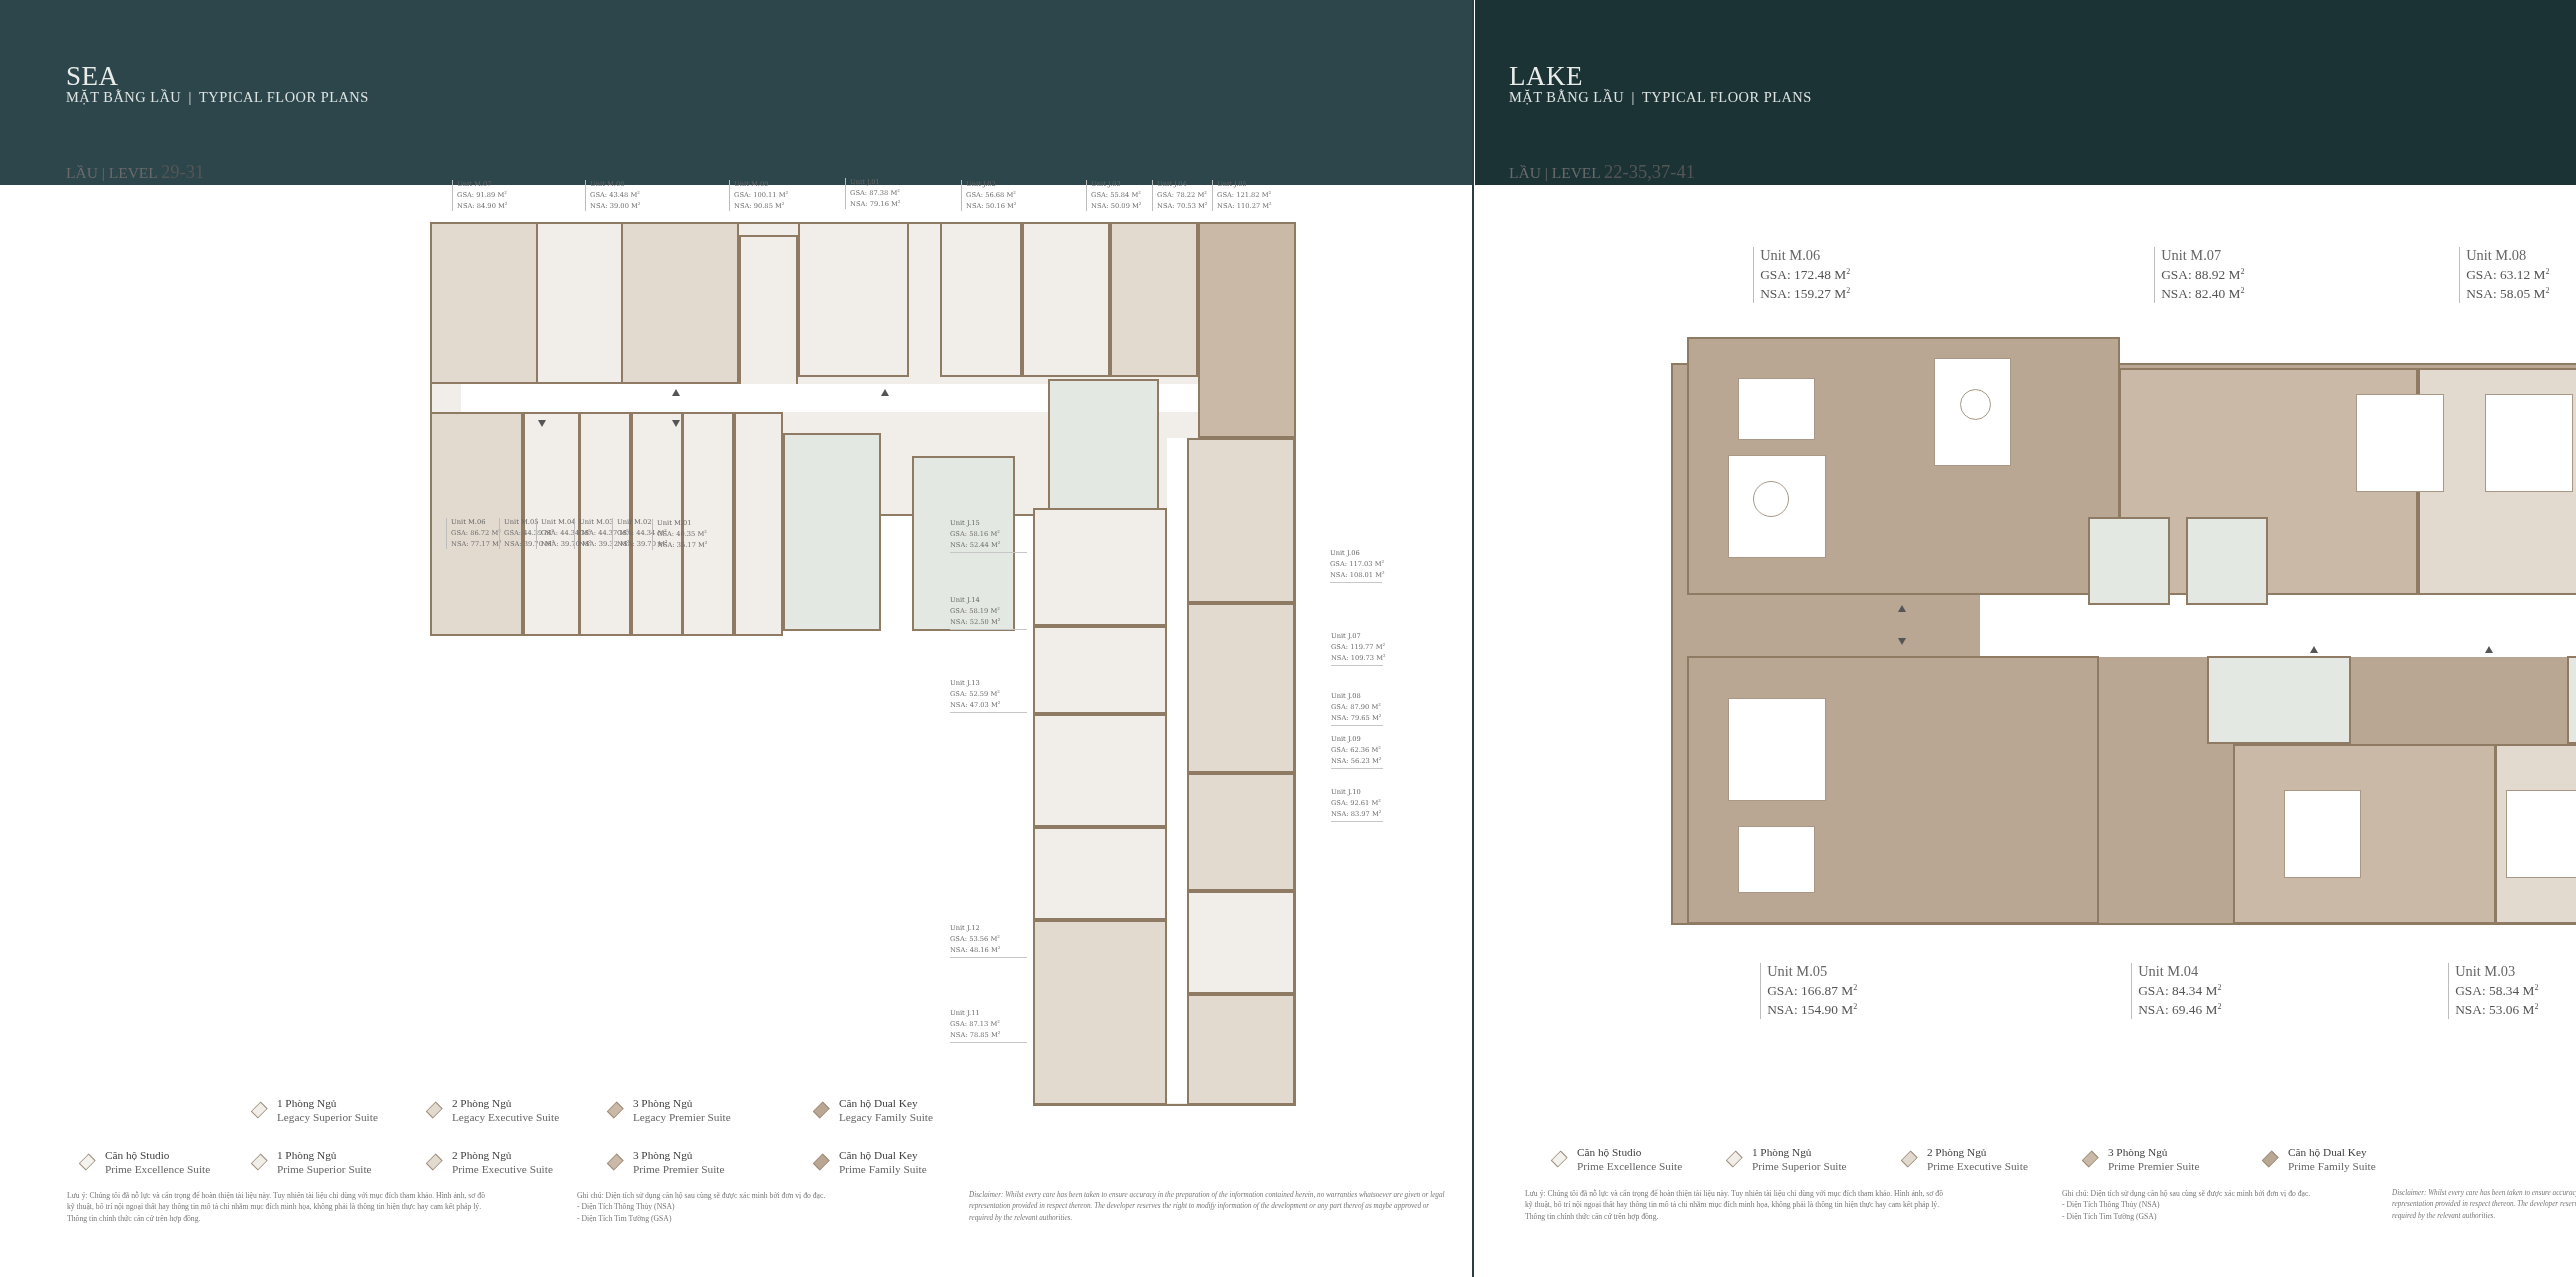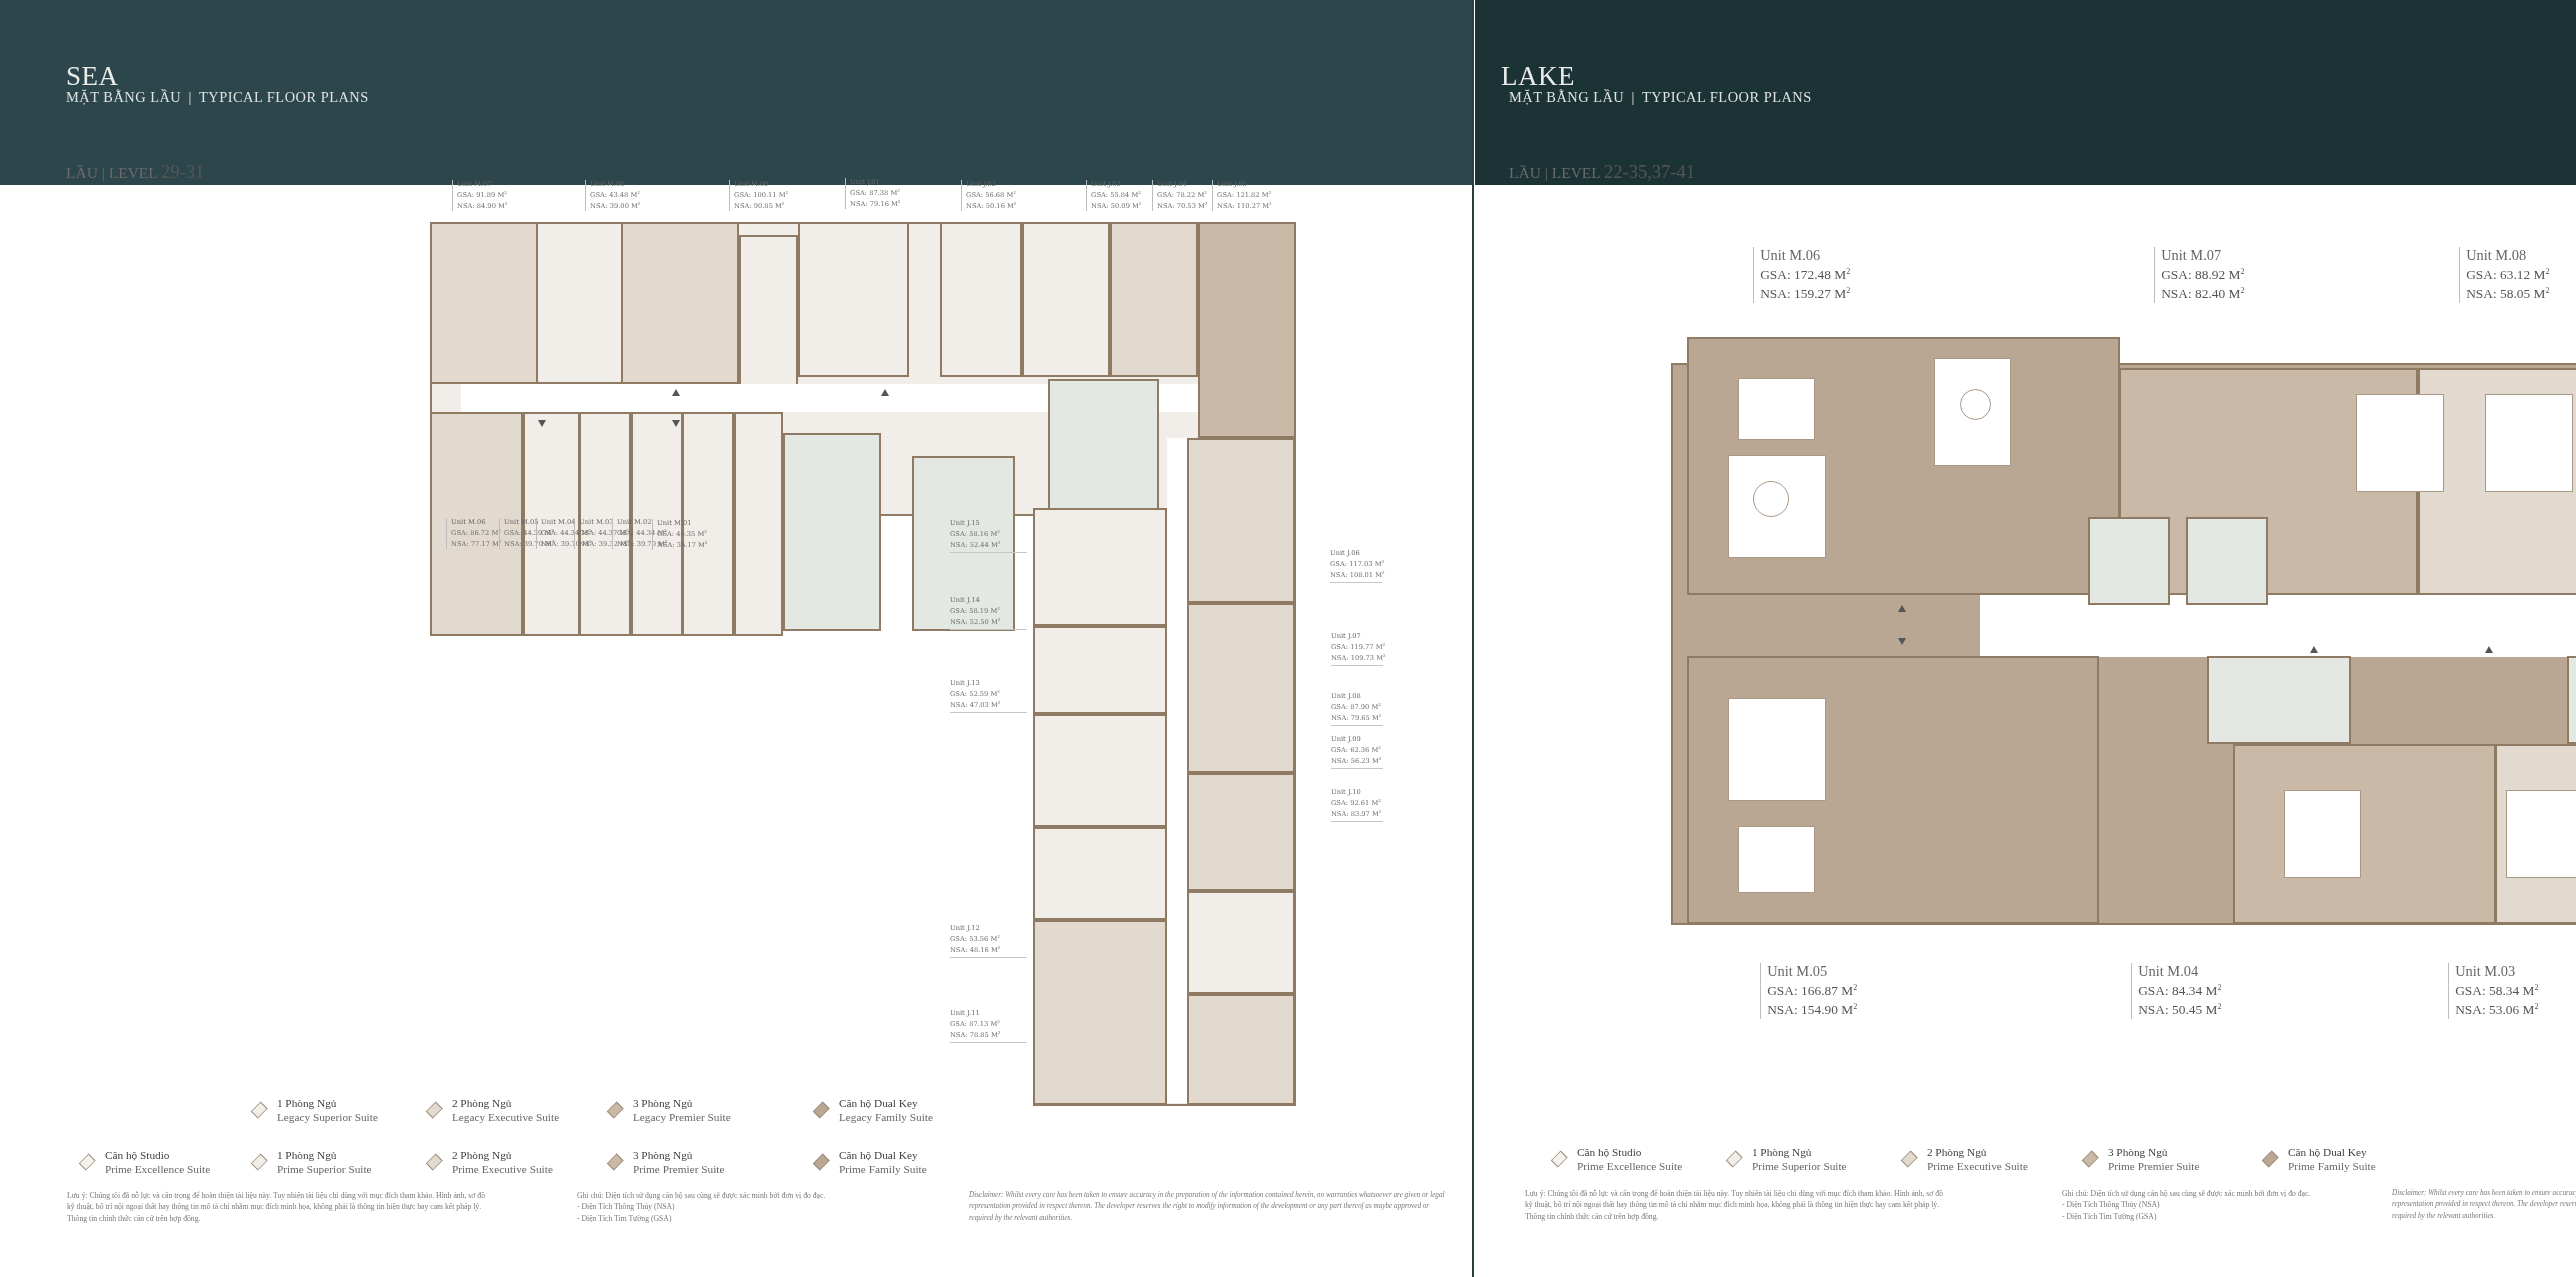--- a/index.html
+++ b/index.html
@@ -8,21 +8,21 @@
 
   .page { position: absolute; top: 0; height: 1277px; background: #fff; }
   .page.left { left: 0; width: 1472px; }
   .page.right { left: 1475px; width: 1803px; }
   .spine { position: absolute; left: 1472px; top: 0; width: 2.1px; height: 1277px; background: #2a3d40; }
 
   .header { position: absolute; left: 0; top: 0; width: 100%; height: 185px; }
   .left .header { background: #2d464b; }
   .right .header { background: #1c3336; }
   .header .title { position: absolute; left: 66px; top: 61px; font-family: "Liberation Serif", serif; font-size: 27px; color: #e9ece9; letter-spacing: 0.5px; }
-  .right .header .title { left: 26px; }
+  .right .header .title { left: 34px; }
   .header .subtitle { position: absolute; left: 66px; top: 89px; font-family: "Liberation Serif", serif; font-size: 14.4px; color: #dfe4e2; letter-spacing: 0.5px; white-space: nowrap; }
   .right .header .subtitle { left: 34px; }
   .header .subtitle .sep { display: inline-block; margin: 0 7.2px; }
 
   .level { position: absolute; top: 162px; font-family: "Liberation Serif", serif; font-size: 15.5px; color: #6a6a6a; white-space: nowrap; }
   .left .level { left: 66px; }
   .right .level { left: 34px; }
   .level .num { font-size: 18.5px; color: #555; }
 
   
@@ -400,21 +400,21 @@
   </div>
 
   <div class="unit-label big" style="left:285px; top:963px;">
     <div class="uname">Unit M.05</div>
     <div><span>GSA: 166.87 M</span><sup>2</sup></div>
     <div><span>NSA: 154.90 M</span><sup>2</sup></div>
   </div>
   <div class="unit-label big" style="left:656px; top:963px;">
     <div class="uname">Unit M.04</div>
     <div><span>GSA: 84.34 M</span><sup>2</sup></div>
-    <div><span>NSA: 50.45  M</span><sup>2</sup></div>
+    <div><span>NSA: 69.46  M</span><sup>2</sup></div>
   </div>
   <div class="unit-label big" style="left:973px; top:963px;">
     <div class="uname">Unit M.03</div>
     <div><span>GSA: 58.34 M</span><sup>2</sup></div>
     <div><span>NSA: 53.06 M</span><sup>2</sup></div>
   </div>
 
   <div>
     <div class="legend-item" style="left:72px; top:1145px;">
       <div class="diamond" style="background:#f4f2ef;"></div>

